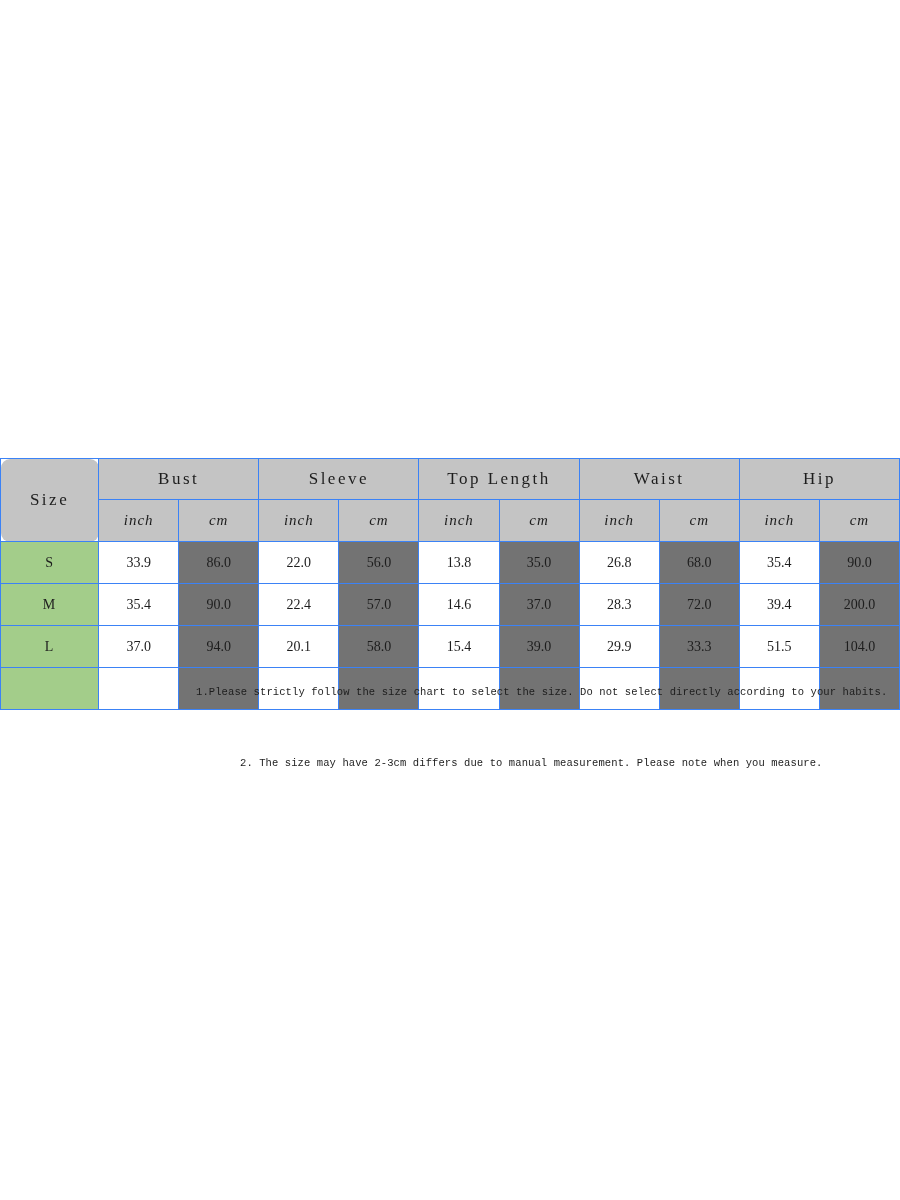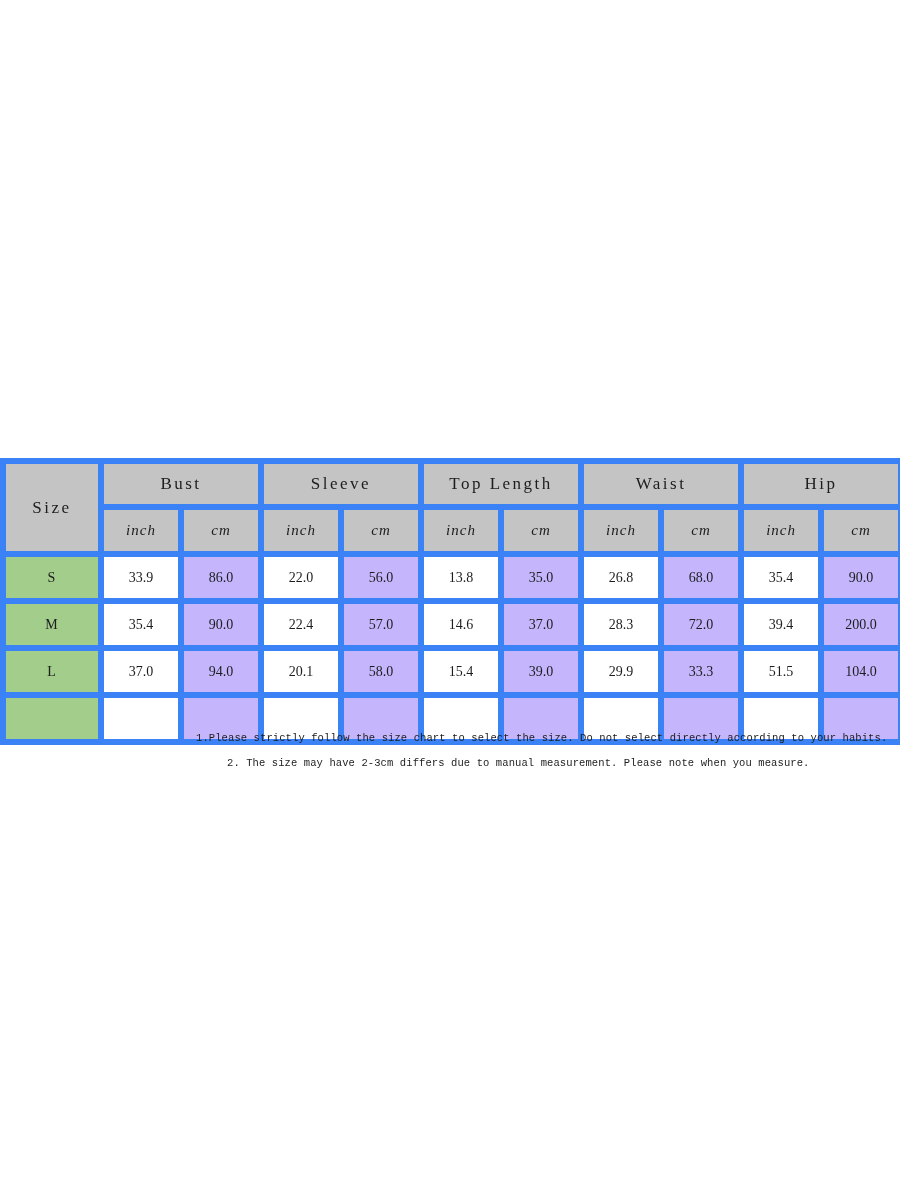--- a/index.html
+++ b/index.html
@@ -25,21 +25,21 @@
 
   table.size-table {
     width: 900px;
     border-collapse: collapse;
     table-layout: fixed;
     font-family: "Liberation Serif", serif;
   }
 
   table.size-table td,
   table.size-table th {
-    border: 6px solid #3b82f6;
+    border: 1px solid #3b82f6;
     padding: 0;
     text-align: center;
     vertical-align: middle;
     font-weight: normal;
     color: #1d1d1d;
   }
 
   
   col.c-size   { width: 98px; }
   col.c-inch   { width: 80px; }
@@ -74,34 +74,34 @@
   }
   td.size-cell {
     background: #a3cd8a;
     font-size: 13px;
     letter-spacing: 1px;
   }
   td.inch-cell {
     background: #ffffff;
   }
   td.cm-cell {
-    background: #c4b5fd;
+    background: #737373;
   }
 
   
   .note {
     position: absolute;
     font-family: "Liberation Mono", monospace;
     font-size: 10.5px;
     color: #1d1d1d;
     white-space: nowrap;
     letter-spacing: 0.1px;
   }
-  #note-1 { left: 196px; top: 732px; }
-  #note-2 { left: 227px; top: 757px; }
+  #note-1 { left: 196px; top: 686px; }
+  #note-2 { left: 240px; top: 757px; }
 </style>
 </head>
 <body>
 
 <div id="size-chart-block">
   <table class="size-table">
     <colgroup>
       <col class="c-size">
       <col class="c-inch">
         <col class="c-cm">

